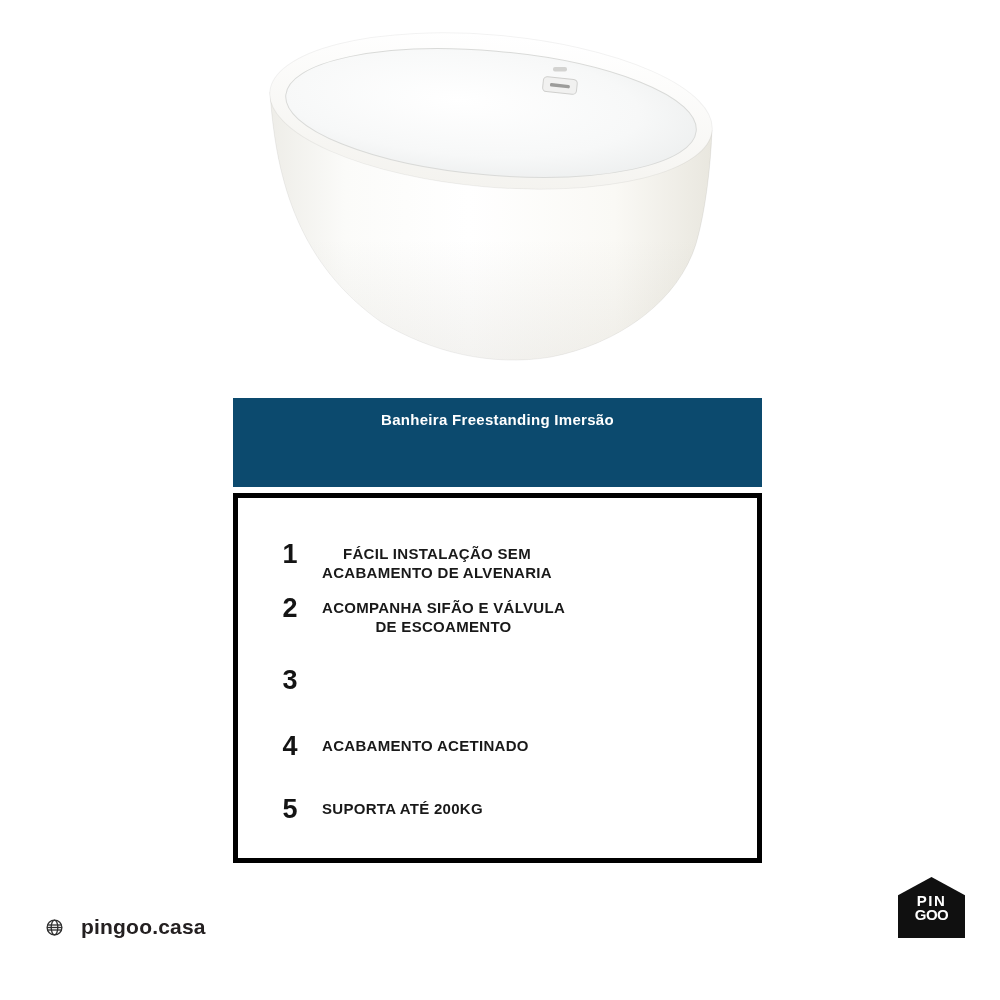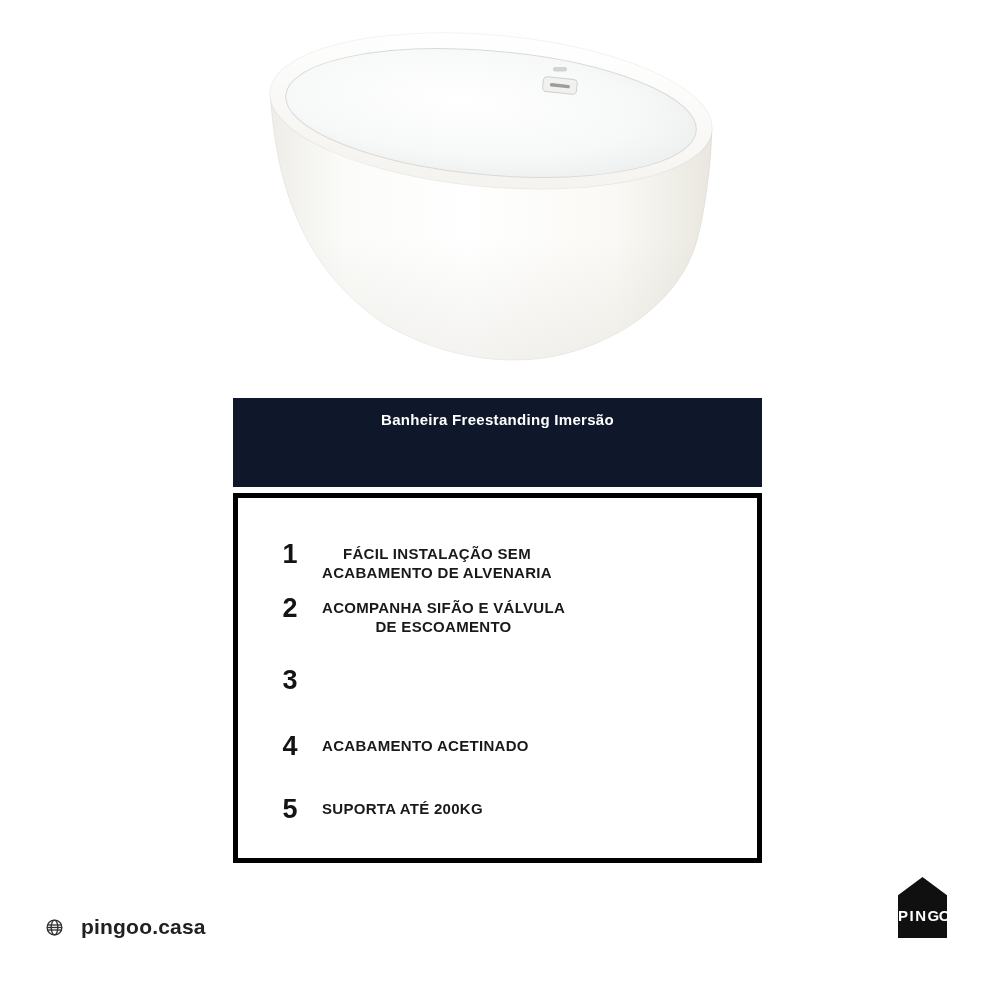--- a/index.html
+++ b/index.html
@@ -4,44 +4,44 @@
 <style>
   html,body{margin:0;padding:0;background:#ffffff;}
   .page{position:relative;width:1000px;height:1000px;background:#ffffff;overflow:hidden;
         font-family:"Liberation Sans", sans-serif;}
 
   
   .photo-area{position:absolute;left:256px;top:20px;width:480px;height:356px;}
 
   
   .banner{position:absolute;left:233px;top:398px;width:529px;height:89px;
-          background:#0f172a;display:flex;flex-direction:column;align-items:center;
+          background:#0c4a6e;display:flex;flex-direction:column;align-items:center;
           padding-top:13px;box-sizing:border-box;}
   .banner-subtitle{color:#ffffff;font-size:15px;font-weight:600;letter-spacing:0.3px;line-height:18px;}
   .banner-title{color:#d6875c;font-size:33px;font-weight:800;letter-spacing:5px;
                 line-height:36px;margin-top:5px;padding-left:5px;}
 
   
   .features{position:absolute;left:233px;top:493px;width:529px;height:370px;
             border:5px solid #000000;background:#ffffff;box-sizing:border-box;}
   .feature{position:absolute;left:35px;display:flex;align-items:flex-start;}
   .feature .num{width:34px;text-align:center;font-size:27px;font-weight:800;
                 line-height:22px;color:#141414;}
   .feature .txt{margin-left:15px;font-size:15px;line-height:19px;font-weight:700;
                 letter-spacing:0.3px;color:#191919;white-space:pre-line;margin-top:1px;text-align:center;}
 
   
   .footer-left{position:absolute;left:46px;top:911px;height:32px;display:flex;
                align-items:center;gap:18px;}
   .website{font-size:21px;font-weight:700;color:#242021;letter-spacing:0.2px;}
 
   
-  .logo-house{position:absolute;left:898px;top:877px;width:49px;height:61px;background:#101010;
+  .logo-house{position:absolute;left:898px;top:877px;width:67px;height:61px;background:#101010;
               clip-path:polygon(50% 0, 100% 30%, 100% 100%, 0 100%, 0 30%);
-              display:flex;flex-direction:row;align-items:center;padding-top:17px;
+              display:flex;flex-direction:column;align-items:center;padding-top:17px;
               box-sizing:border-box;}
   .logo-line{color:#ffffff;font-size:15px;font-weight:800;line-height:14px;}
   .logo-line.pin{letter-spacing:1.5px;}
   .logo-line.goo{letter-spacing:-0.5px;text-align:right;}
 </style>
 </head>
 <body>
 
 <div class="page">
 

